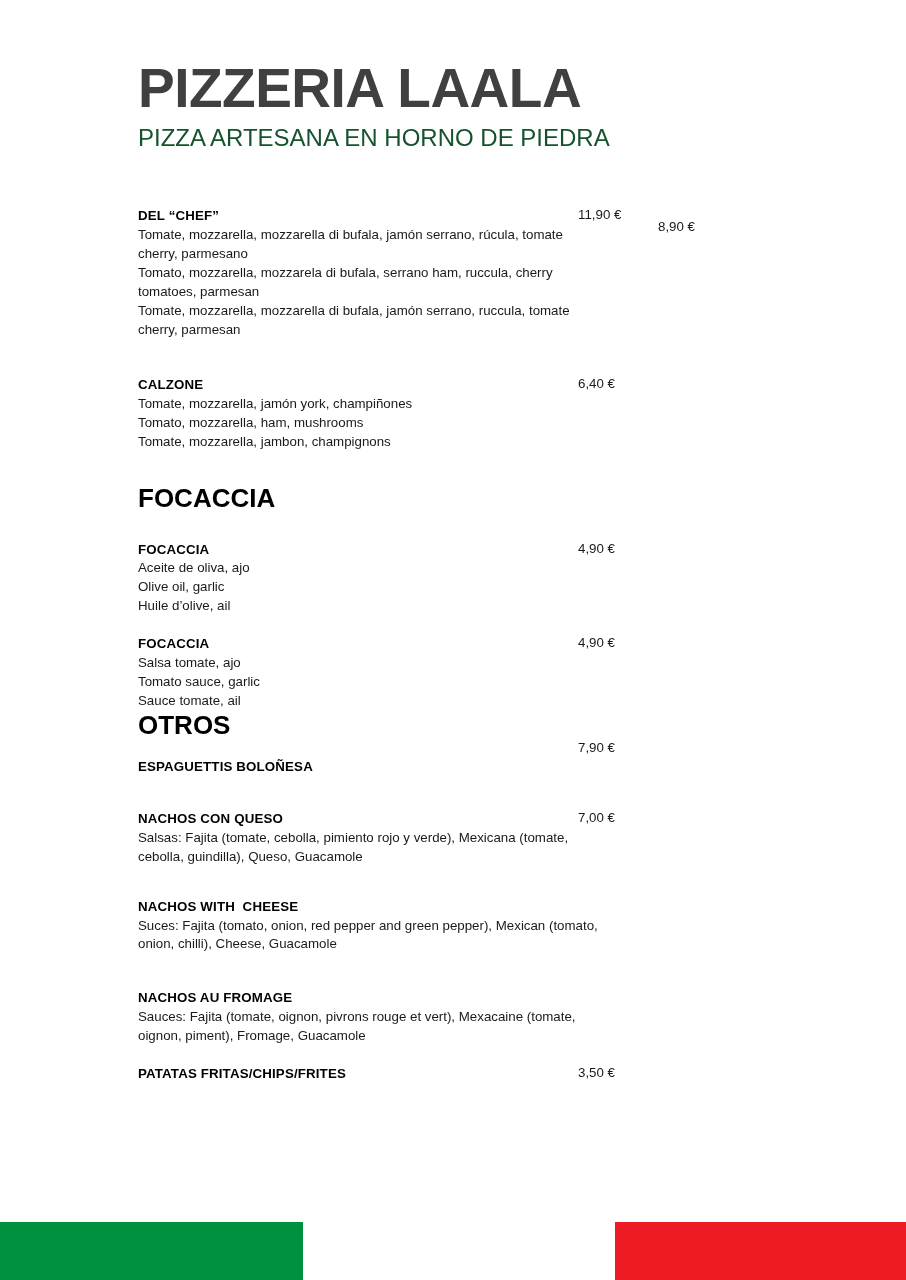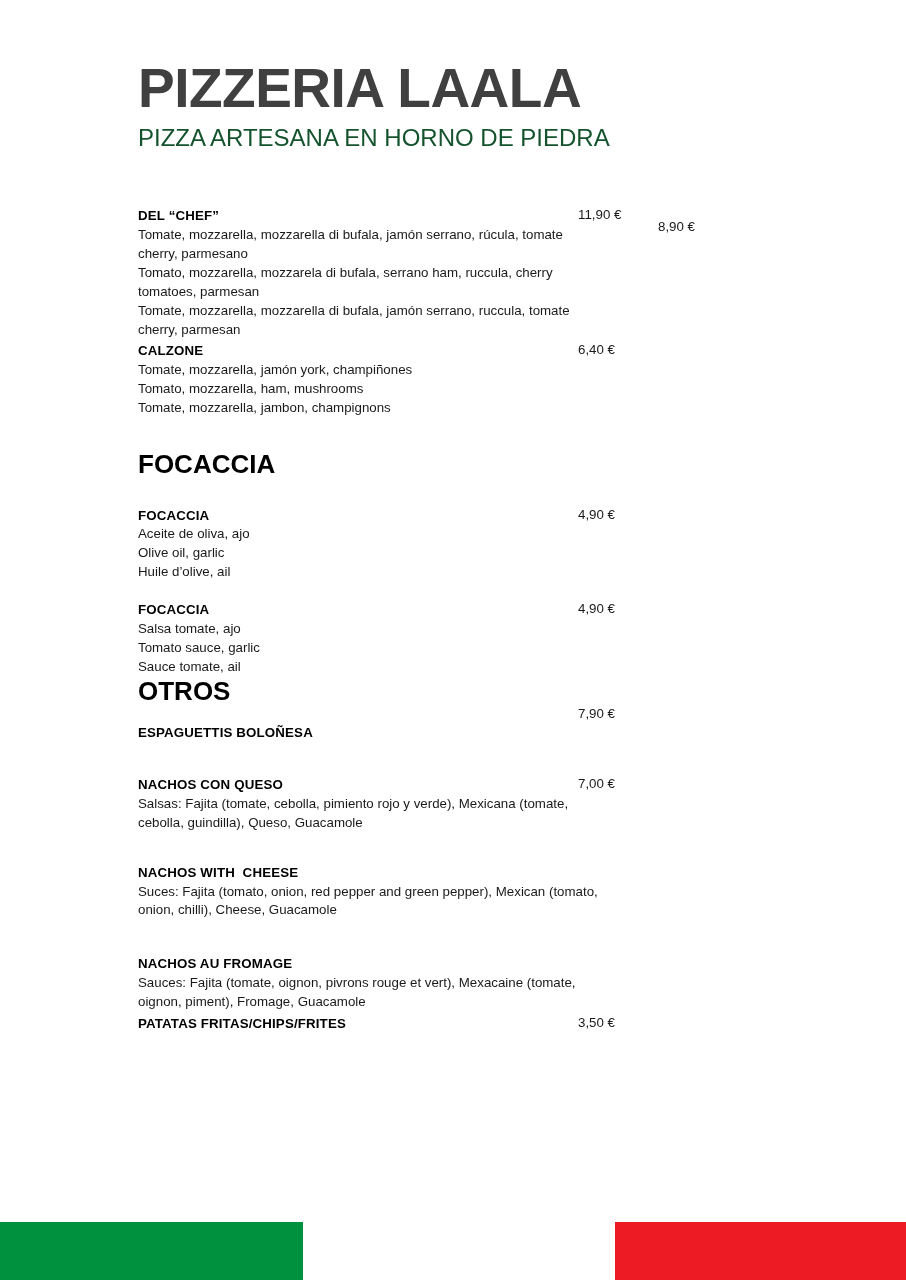--- a/index.html
+++ b/index.html
@@ -124,21 +124,21 @@
       <div class="item-head">
         <span class="item-name">DEL “CHEF”</span>
         <span class="price col1">11,90 €</span>
         <span class="price col2">8,90 €</span>
       </div>
       <div class="desc">Tomate, mozzarella, mozzarella di bufala, jamón serrano, rúcula, tomate cherry, parmesano</div>
       <div class="desc">Tomato, mozzarella, mozzarela di bufala, serrano ham, ruccula, cherry tomatoes, parmesan</div>
       <div class="desc">Tomate, mozzarella, mozzarella di bufala, jamón serrano, ruccula, tomate cherry, parmesan</div>
     </div>
 
-    <div class="item" style="margin-top:2px;">
+    <div class="item" style="margin-top:36px;">
       <div class="item-head">
         <span class="item-name">CALZONE</span>
         <span class="price single">6,40 €</span>
       </div>
       <div class="desc">Tomate, mozzarella, jamón york, champiñones</div>
       <div class="desc">Tomato, mozzarella, ham, mushrooms</div>
       <div class="desc">Tomate, mozzarella, jambon, champignons</div>
     </div>
 
     <div class="section-heading" style="margin-top:32px;">FOCACCIA</div>
@@ -187,21 +187,21 @@
       <div class="desc">Suces: Fajita (tomato, onion, red pepper and green pepper), Mexican (tomato, onion, chilli), Cheese, Guacamole</div>
     </div>
 
     <div class="item" style="margin-top:34px;">
       <div class="item-head">
         <span class="item-name">NACHOS AU FROMAGE</span>
       </div>
       <div class="desc">Sauces: Fajita (tomate, oignon, pivrons rouge et vert), Mexacaine (tomate, oignon, piment), Fromage, Guacamole</div>
     </div>
 
-    <div class="item" style="margin-top:2px;">
+    <div class="item" style="margin-top:18px;">
       <div class="item-head">
         <span class="item-name">PATATAS FRITAS/CHIPS/FRITES</span>
         <span class="price single">3,50 €</span>
       </div>
     </div>
 
   </div>
 
   <div class="flag">
     <div class="flag-band flag-green" style="background: rgb(0, 145, 63);"></div>

